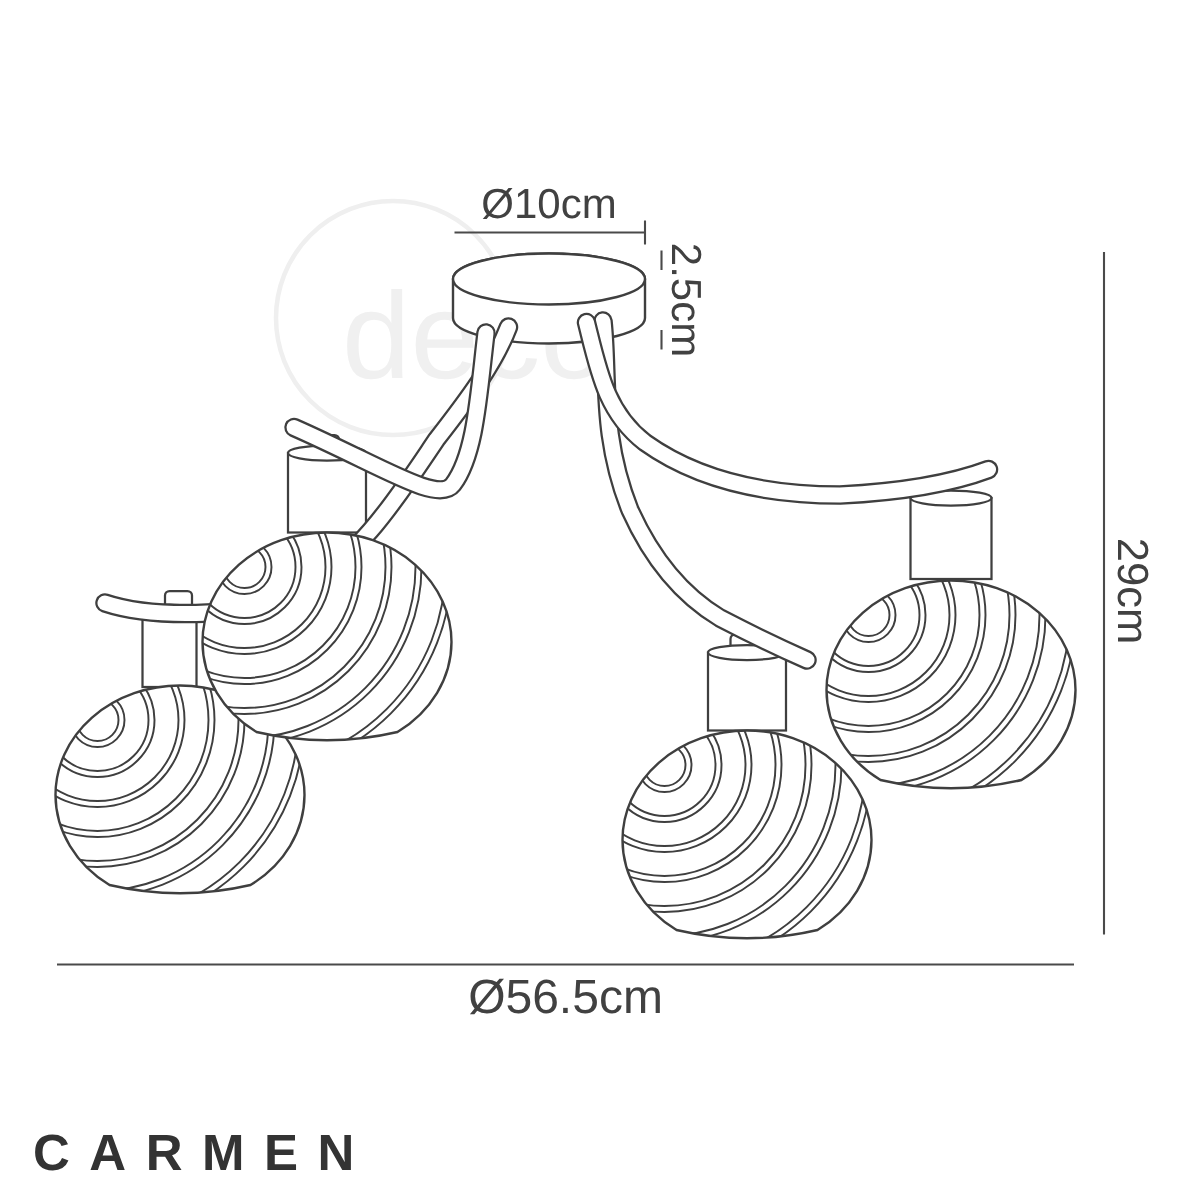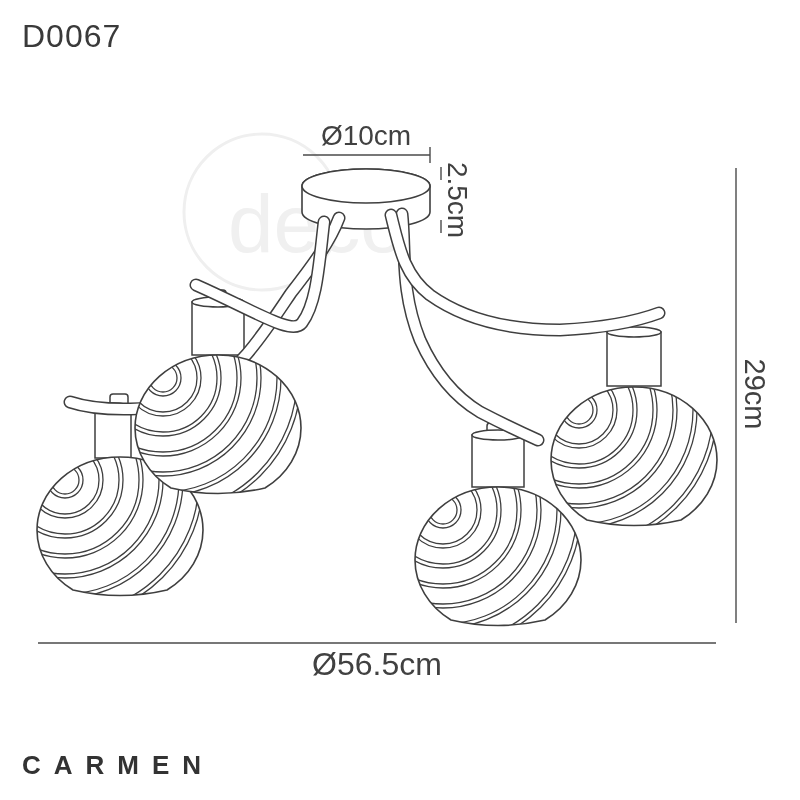--- a/index.html
+++ b/index.html
@@ -3,21 +3,21 @@
 <meta charset="utf-8">
 <style>
   html,body{margin:0;padding:0;background:#ffffff;}
   .stage{
     position:relative;width:800px;height:800px;background:#ffffff;overflow:hidden;
     font-family:"Liberation Sans", sans-serif;color:#3a3a3a;
   }
   .stage svg{position:absolute;left:0;top:0;}
   .label{position:absolute;white-space:nowrap;color:#3a3a3a;}
   .product-code{left:22px;top:18px;font-size:32px;letter-spacing:1px;}
-  .product-name{left:22px;top:750px;font-size:26px;font-weight:700;letter-spacing:13px;color:#333;}
+  .product-name{left:22px;top:750px;font-size:34px;font-weight:700;letter-spacing:13px;color:#333;}
   .dim{font-size:28px;color:#414141;}
   .dim-h{transform:translateX(-50%);text-align:center;}
   .dim-top{left:366px;top:120px;}
   .dim-bottom{left:377px;top:646px;font-size:32px;}
   .dim-v{transform:translate(-50%,-50%) rotate(90deg);}
   .dim-canopy{left:457px;top:200px;}
   .dim-height{left:754px;top:394px;font-size:29px;}
 </style>
 </head>
 <body>
@@ -109,20 +109,19 @@
     <g stroke="#4a4a4a" stroke-width="1.4">
       <line x1="303" y1="155" x2="430" y2="155"></line>
       <line x1="430" y1="147" x2="430" y2="163"></line>
       <line x1="441" y1="167" x2="441" y2="180"></line>
       <line x1="441" y1="220" x2="441" y2="233"></line>
       <line x1="736" y1="168" x2="736" y2="623"></line>
       <line x1="38" y1="643" x2="716" y2="643"></line>
     </g>
   </svg>
 
-  <div class="label product-code">D0067</div>
   <div class="label dim dim-h dim-top">Ø10cm</div>
   <div class="label dim dim-v dim-canopy">2.5cm</div>
   <div class="label dim dim-v dim-height">29cm</div>
   <div class="label dim dim-h dim-bottom">Ø56.5cm</div>
   <div class="label product-name">CARMEN</div>
 
 </div>
 
 </body></html>

